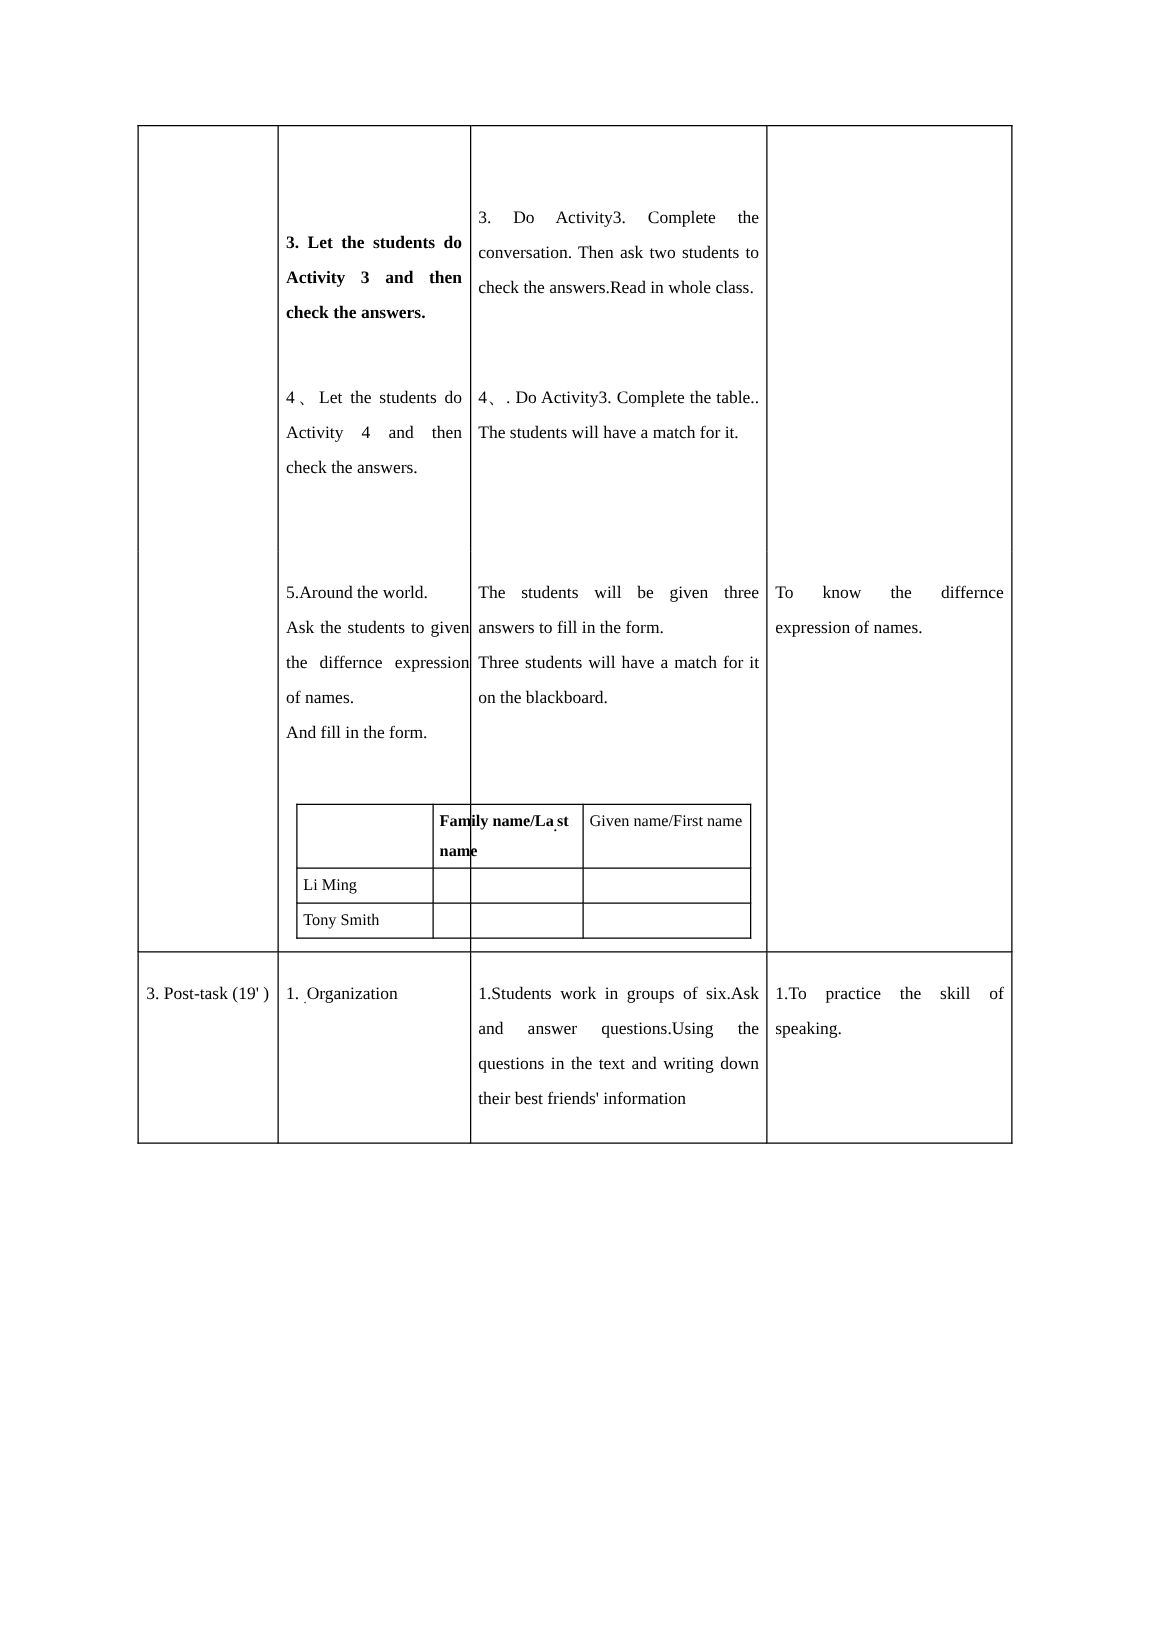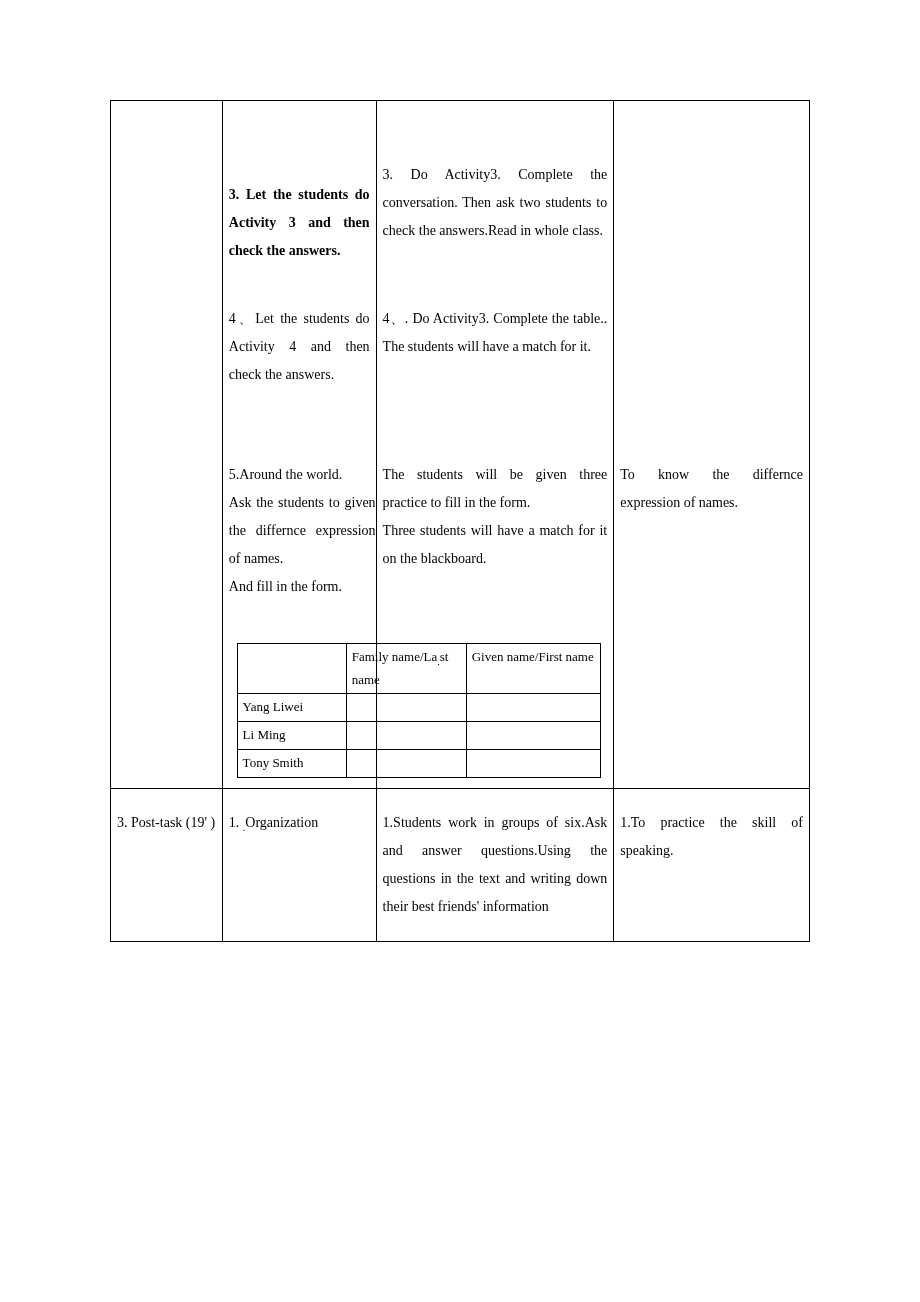--- a/index.html
+++ b/index.html
@@ -83,35 +83,30 @@
   <tr>
     <td style="border-top:none;"></td>
     <td style="border-top:none; padding-right:0; padding-bottom:10px;">
       <div class="justify">
         <span>5.Around the world.</span>
       </div>
       <div class="justify">Ask the students to given the differnce expression of names.</div>
       <div class="justify">And fill in the form.</div>
     </td>
     <td style="border-top:none; padding-left:0; padding-bottom:10px;">
-      <div class="justify" style="padding-left:6px;">The students will be given three practice to fill in the form.</div>
+      <div class="justify" style="padding-left:6px;">The students will be given three answers to fill in the form.</div>
       <div class="justify" style="padding-left:6px;">Three students will have a match for it on the blackboard.</div>
 
       <div style="margin-left:-140px; margin-top:70px; padding-right:6px;">
         <table class="inner">
           <tbody>
                 <tr>
             <th style="width:30%;"></th>
-            <th style="width:33%;"><span>Family name/La</span><span class="small-dot">.</span><span>st name</span></th>
+            <th style="width:33%;font-weight:bold;"><span>Family name/La</span><span class="small-dot">.</span><span>st name</span></th>
             <th style="width:37%;">Given name/First name</th>
-          </tr>
-          <tr>
-            <td>Yang Liwei</td>
-            <td></td>
-            <td></td>
           </tr>
           <tr>
             <td>Li Ming</td>
             <td></td>
             <td></td>
           </tr>
           <tr>
             <td>Tony Smith</td>
             <td></td>
             <td></td>

